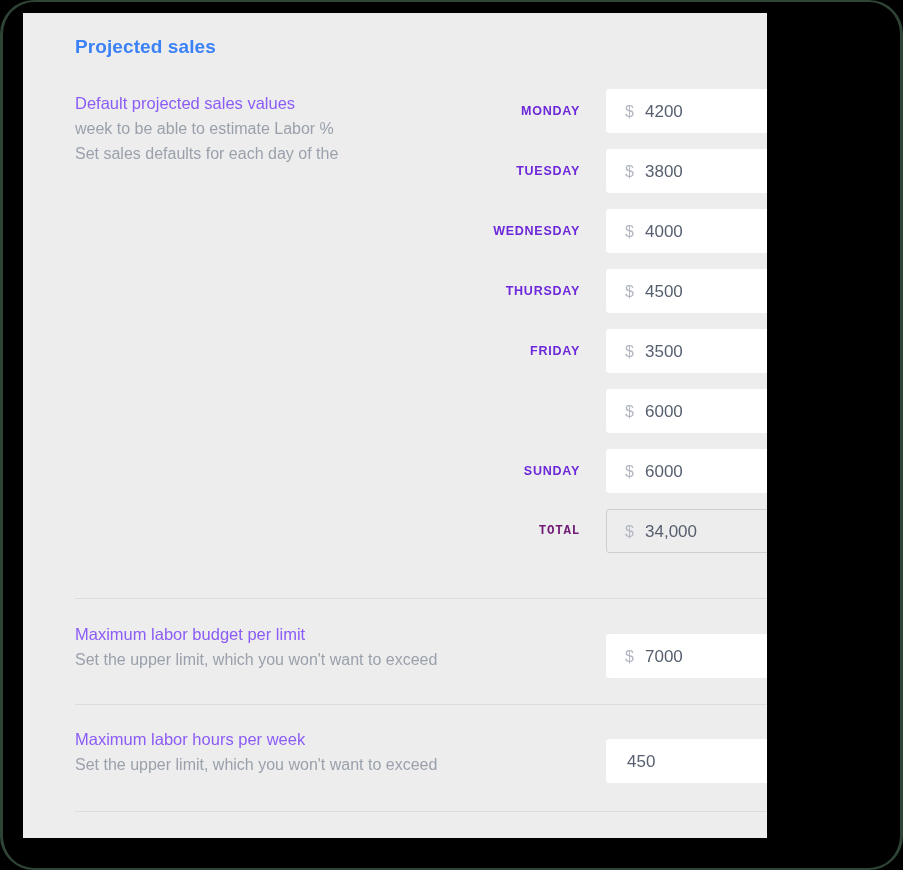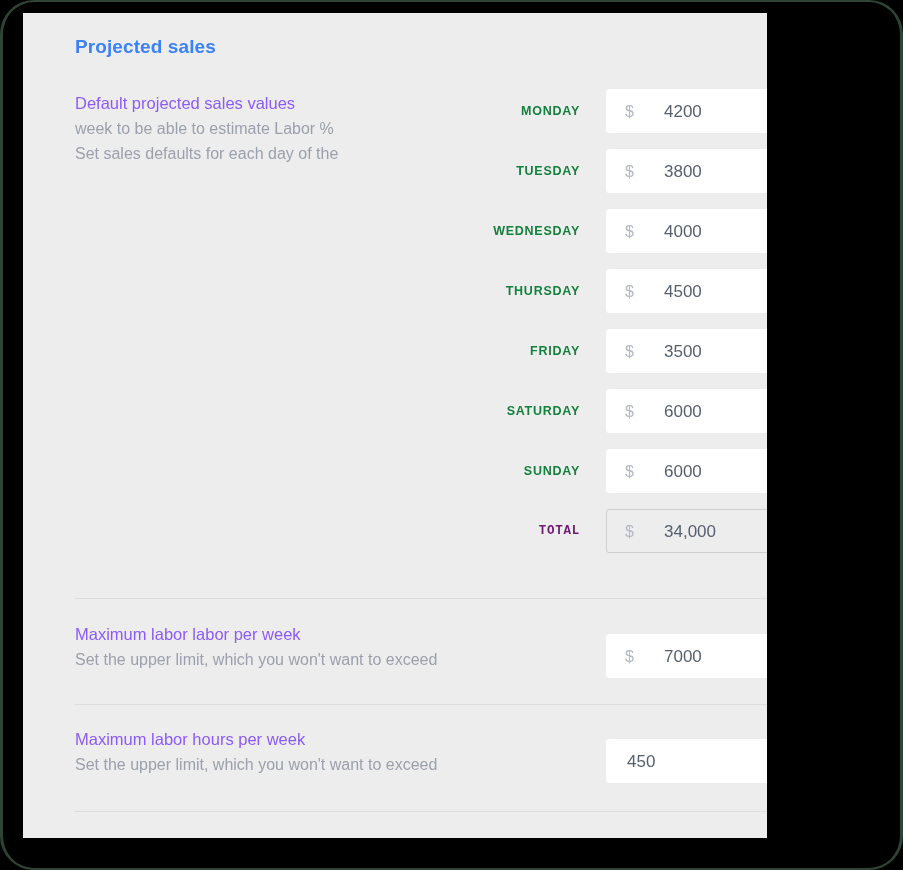--- a/index.html
+++ b/index.html
@@ -93,21 +93,21 @@
     position: absolute;
     left: 380px;
     width: 177px;
     top: 0;
     height: 44px;
     line-height: 44px;
     text-align: right;
     font-size: 12.5px;
     font-weight: bold;
     letter-spacing: 0.75px;
-    color: #15803d;
+    color: #6d28d9;
     white-space: nowrap;
   }
   .row-label.total-label { color: #701a75; font-family: Liberation Mono, monospace; }
 
   .field-box {
     position: absolute;
     left: 583px;
     top: 0;
     width: 224px;
     height: 44px;
@@ -125,21 +125,21 @@
     left: 18px;
     top: 0;
     height: 44px;
     line-height: 44px;
     font-size: 16px;
     color: #b2b8c2;
   }
 
   .field-value {
     position: absolute;
-    left: 57px;
+    left: 38px;
     top: 0;
     height: 44px;
     line-height: 44px;
     font-size: 17px;
     color: #555f6e;
     white-space: nowrap;
   }
   .field-value.no-prefix { left: 20px; }
 
   .field-suffix {
@@ -230,21 +230,20 @@
 
         <div class="field-row">
           <div class="row-label">FRIDAY</div>
           <div class="field-box">
             <span class="currency-prefix">$</span>
             <span class="field-value">3500</span>
           </div>
         </div>
 
         <div class="field-row">
-          <div class="row-label">SATURDAY</div>
           <div class="field-box">
             <span class="currency-prefix">$</span>
             <span class="field-value">6000</span>
           </div>
         </div>
 
         <div class="field-row">
           <div class="row-label">SUNDAY</div>
           <div class="field-box">
             <span class="currency-prefix">$</span>
@@ -259,21 +258,21 @@
             <span class="field-value">34,000</span>
           </div>
         </div>
 
       </div>
 
       <div class="divider" style="top: 585px;"></div>
 
       <div class="setting-row" style="top: 609px;">
         <div class="desc-block">
-          <div class="desc-title">Maximum labor labor per week</div>
+          <div class="desc-title">Maximum labor budget per limit</div>
           <div class="desc-sub">Set the upper limit, which you won't want to exceed</div>
         </div>
         <div class="field-box">
           <span class="currency-prefix">$</span>
           <span class="field-value">7000</span>
         </div>
       </div>
 
       <div class="divider" style="top: 691px;"></div>
 

